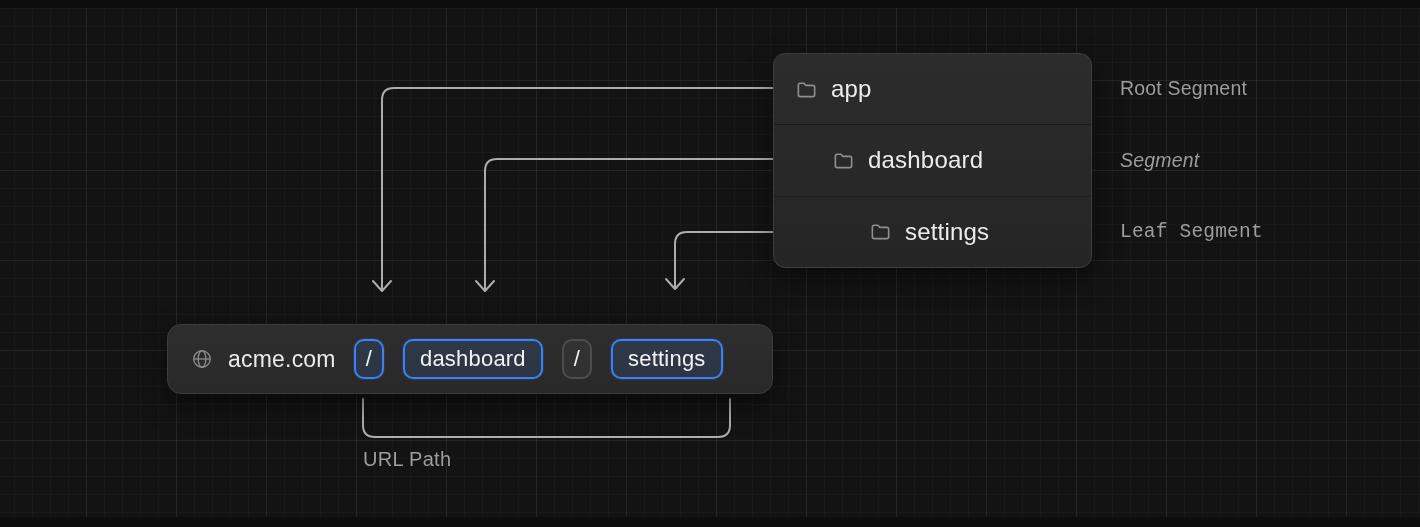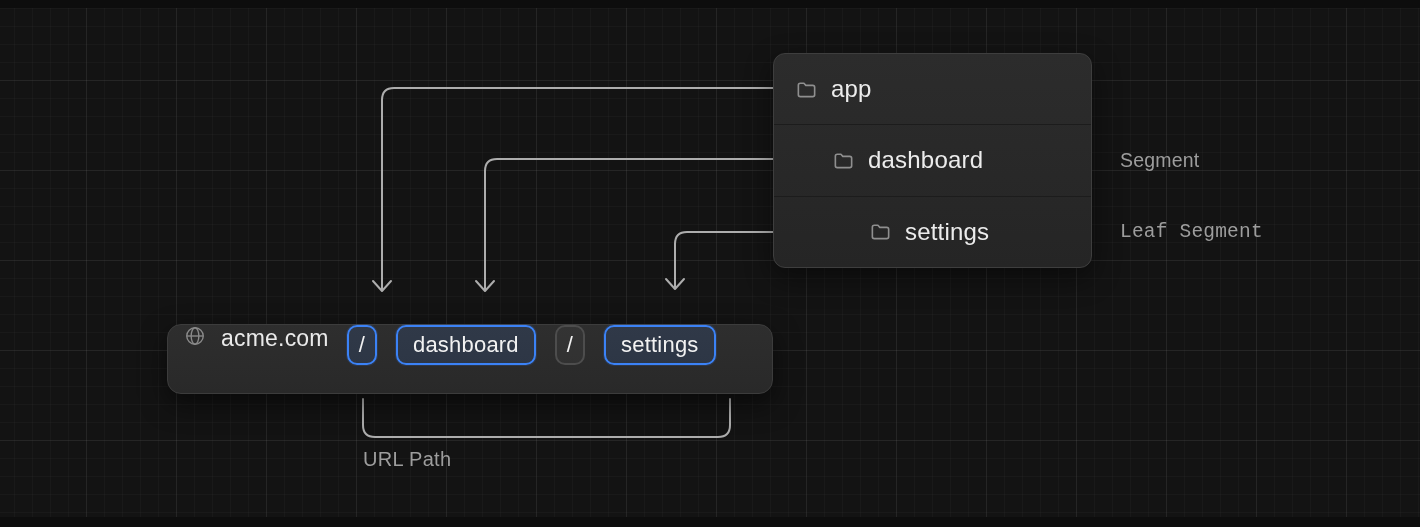--- a/index.html
+++ b/index.html
@@ -69,34 +69,35 @@
     position: absolute;
     left: 1120px;
     height: 24px;
     line-height: 24px;
     color: #9d9d9d;
     font-size: 19.5px;
     letter-spacing: 0.2px;
     white-space: nowrap;
   }
   .annotation.a0 { top: 76px; }
-  .annotation.a1 { top: 148px; }
+  .annotation.a1 { top: 148px; font-style: italic; }
   .annotation.a2 { top: 220px; font-family: Liberation Mono, monospace; }
 
   
   .url-bar {
     position: absolute;
     left: 167px; top: 324px;
     width: 606px; height: 70px;
     background: linear-gradient(#2e2e2e, #292929);
     border: 1px solid #3c3c3c;
     border-radius: 14px;
     box-shadow: 0 10px 26px rgba(0,0,0,0.5);
     display: flex;
-    padding-left: 16px;
+    align-items: center;
+    padding-left: 23px;
   }
   .globe-icon { width: 22px; height: 22px; color: #8a8a8a; flex: none; display: block; }
   .domain-text {
     color: #eaeaea;
     font-size: 23px;
     margin-left: 15px;
     margin-right: 18px;
     letter-spacing: 0.2px;
   }
   .seg-badge {
@@ -168,20 +169,21 @@
       <span>dashboard</span>
     </div>
     <div class="tree-row indent-2">
       <svg class="folder-icon" viewBox="0 0 24 24" fill="none" stroke="currentColor" stroke-width="1.7" stroke-linejoin="round">
         <path d="M3.5 7.5a2 2 0 0 1 2-2h3.8l2 2.2h7.2a2 2 0 0 1 2 2v7.8a2 2 0 0 1-2 2h-13a2 2 0 0 1-2-2z"></path>
       </svg>
       <span>settings</span>
     </div>
   </div>
 
+  <div class="annotation a0">Root Segment</div>
   <div class="annotation a1">Segment</div>
   <div class="annotation a2">Leaf Segment</div>
 
   <div class="url-bar">
     <svg class="globe-icon" viewBox="0 0 24 24" fill="none" stroke="currentColor" stroke-width="1.5">
       <circle cx="12" cy="12" r="9"></circle>
       <path d="M3 12h18"></path>
       <ellipse cx="12" cy="12" rx="4.2" ry="9"></ellipse>
     </svg>
     <span class="domain-text">acme.com</span>

